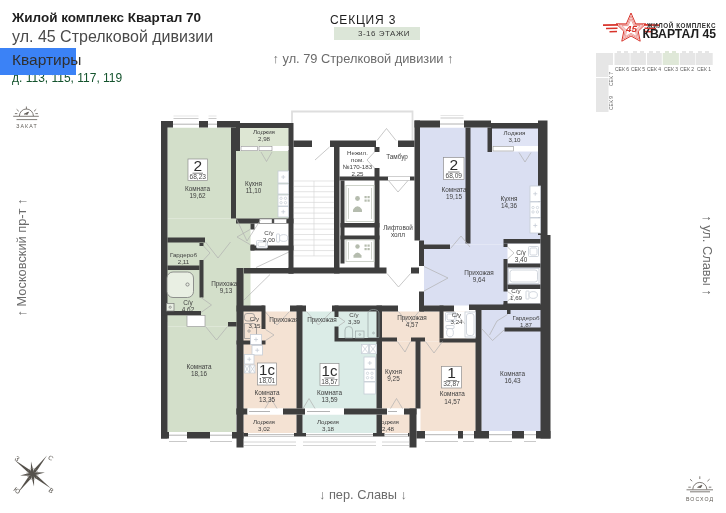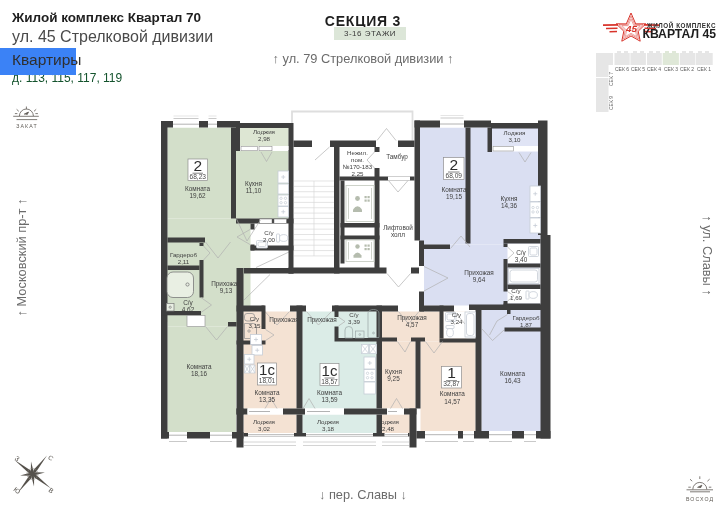--- a/index.html
+++ b/index.html
@@ -9,23 +9,23 @@
 </style>
 </head>
 <body>
 
 <div class="abs" style="left:12px;top:10px;font-size:13.5px;font-weight:bold;color:#1e1e1e;">Жилой комплекс Квартал 70</div>
 
 <div class="abs" style="left:12px;top:27.5px;font-size:16px;color:#4a4a4a;">ул. 45 Стрелковой дивизии</div>
 
 <div class="abs" style="left:12px;top:38.5px;font-size:12px;color:#14532d;margin-top:32px;">д. 113, 115, 117, 119</div>
 
-<div class="abs" style="left:283px;top:13px;width:160px;text-align:center;font-size:14px;font-weight:bold;letter-spacing:0.8px;color:#1e1e1e;">СЕКЦИЯ 3</div>
-
-<div class="abs" style="left:334px;top:27px;width:72px;height:13px;background:#dce6d8;text-align:center;font-size:8px;letter-spacing:0.5px;color:#3a3a3a;line-height:13px;">3-16 ЭТАЖИ</div>
+<div class="abs" style="left:283px;top:13px;width:160px;text-align:center;font-size:12px;font-weight:normal;letter-spacing:0.8px;color:#1e1e1e;">СЕКЦИЯ 3</div>
+
+<div class="abs" style="left:334px;top:27px;width:72px;height:13px;background:#dce6d8;text-align:center;font-size:8px;letter-spacing:0.5px;color:#3a3a3a;line-height:13px;padding-left:14px;">3-16 ЭТАЖИ</div>
 
 <div class="abs" style="left:263px;top:51px;width:200px;text-align:center;font-size:12.8px;color:#6b6b6b;">↑ ул. 79 Стрелковой дивизии ↑</div>
 
 <div class="abs" style="left:0;top:48px;width:76px;height:27px;background:#3b82f6;">
     <span style="position:absolute;left:12px;top:2.5px;font-size:15.5px;color:#2f2f2f;">Квартиры</span>
   </div>
 
 <div class="abs" style="left:-79px;top:250px;width:200px;text-align:center;font-size:12.8px;color:#6b6b6b;transform:rotate(-90deg);">↑ Московский пр-т ↑</div>
 
 <div class="abs" style="left:607px;top:248px;width:200px;text-align:center;font-size:12.8px;color:#6b6b6b;transform:rotate(90deg);">↑ ул. Славы ↑</div>

